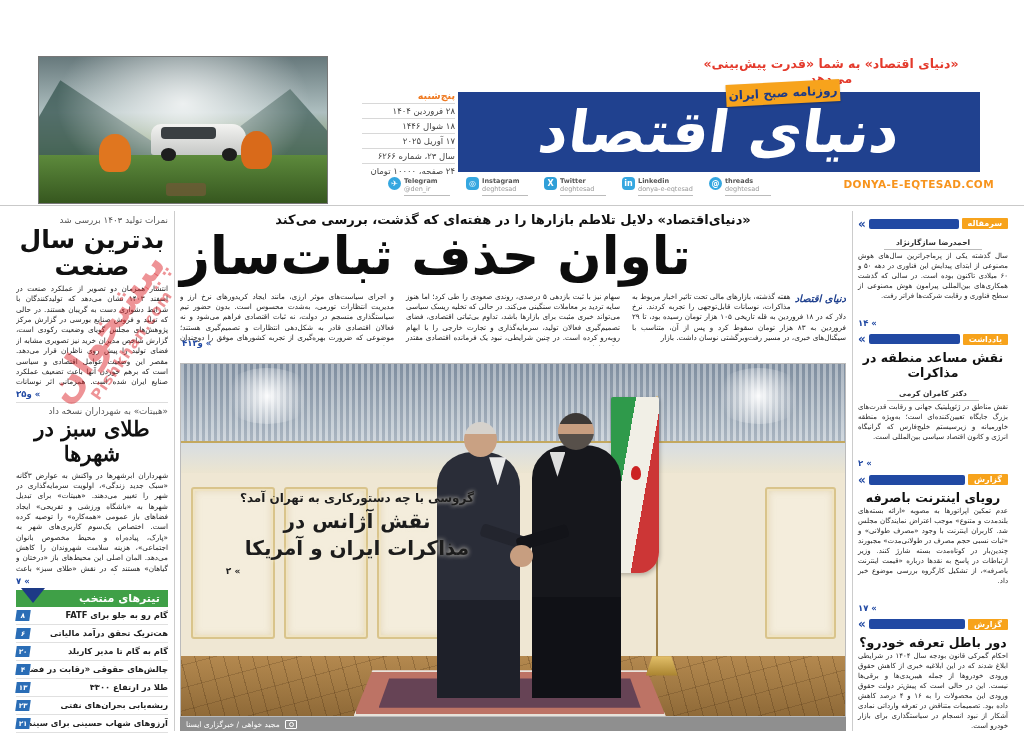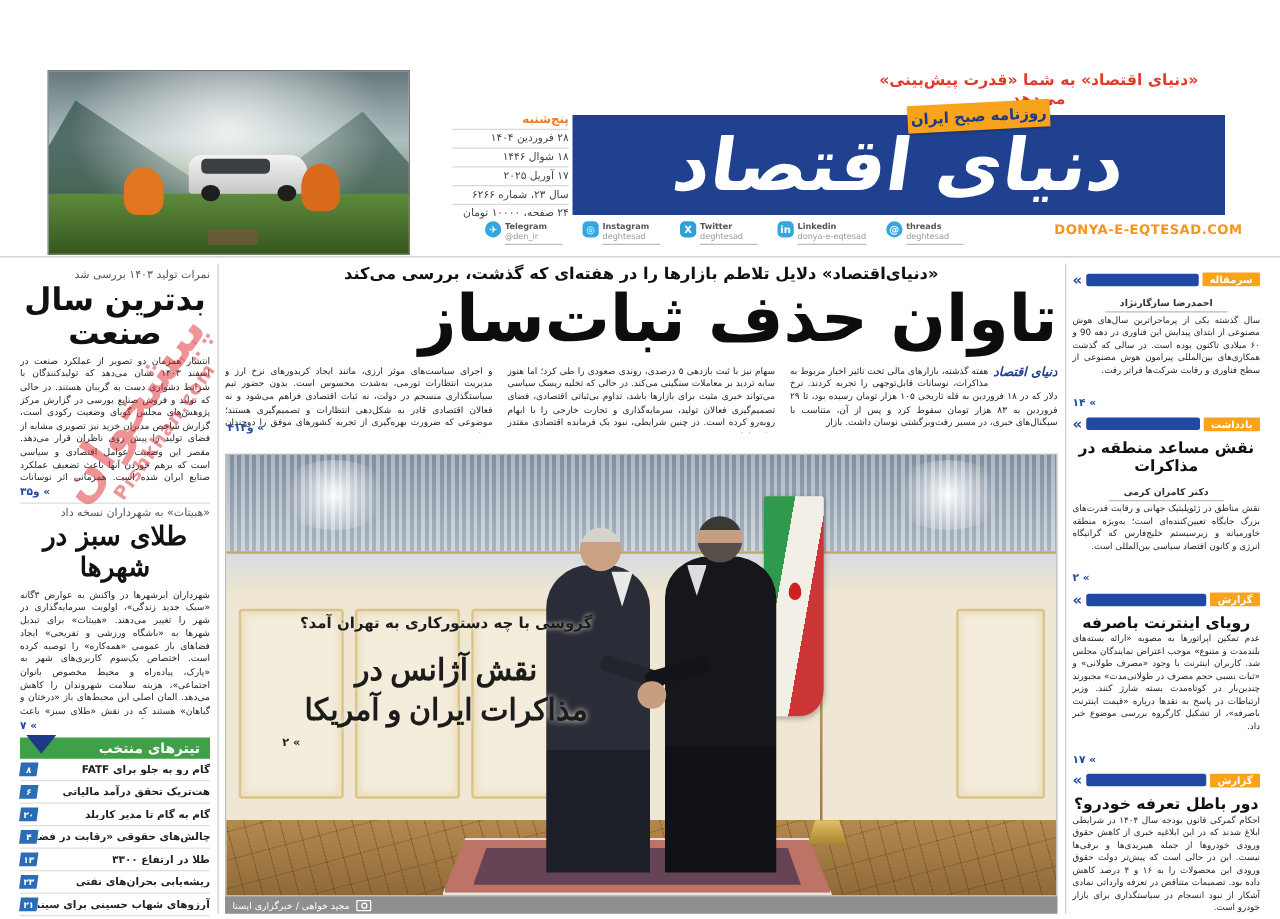--- a/index.html
+++ b/index.html
@@ -62,21 +62,21 @@
            border-right:12px solid transparent;border-top:15px solid #1d3a86;}
   .hl-row{display:flex;align-items:center;justify-content:space-between;height:17px;
           border-bottom:1px solid #e0e0e0;font-size:8.4px;font-weight:bold;color:#222;}
   .hl-text{white-space:nowrap;overflow:hidden;}
   .hl-num{background:#2a6db6;color:#fff;font-size:7px;min-width:14px;height:11px;display:flex;
           align-items:center;justify-content:center;transform:skewX(-8deg);font-weight:bold;flex:0 0 auto;}
 
   
   .main{position:absolute;left:180px;top:212px;width:666px;}
   .m-kicker{font-size:13px;font-weight:bold;text-align:center;color:#111;direction:rtl;}
-  .m-headline{font-size:52px;font-weight:bold;text-align:right;color:#0d0d0d;line-height:1.05;margin-top:2px;direction:rtl;}
+  .m-headline{font-size:52px;font-weight:bold;text-align:left;color:#0d0d0d;line-height:1.05;margin-top:2px;direction:rtl;}
   .m-body{display:flex;direction:rtl;gap:12px;margin-top:8px;height:54px;overflow:hidden;}
   .m-col{flex:1;font-size:7.2px;line-height:1.45;text-align:justify;color:#222;}
   .inline-logo{float:right;color:#20418f;font-weight:bold;font-style:italic;font-size:10px;margin-left:4px;}
   .m-ref{position:absolute;left:2px;top:126px;direction:ltr;color:#2149a3;font-weight:bold;font-size:8.5px;text-align:center;}
 
   
   .photo{position:absolute;left:180px;top:363px;width:666px;height:354px;overflow:hidden;background:#efe7d3;border:1px solid #bbb;box-sizing:border-box;}
   .ph-top{position:absolute;left:0;top:0;width:100%;height:22%;background:linear-gradient(180deg,#8e9cab,#bfc9d2);}
   .ph-top:after{content:"";position:absolute;inset:0;
      background:repeating-linear-gradient(90deg,rgba(255,255,255,.28) 0 3px,rgba(40,60,90,.14) 3px 6px);}
@@ -112,21 +112,21 @@
   .man2{position:absolute;left:52.8%;top:23%;width:13.5%;height:72%;
         background:linear-gradient(180deg,#16171c 60%,#101116 60%);border-radius:40% 40% 4% 4%/13% 13% 0 0;}
   .head2{position:absolute;left:56.8%;top:14%;width:5.4%;height:10.5%;border-radius:50%;
         background:linear-gradient(180deg,#3c3835 30%,#c79e80 30% 58%,#57504a 58%);}
   .shirt2{position:absolute;left:55.5%;top:25%;width:2.4%;height:7%;background:#ddd;clip-path:polygon(0 0,100% 0,50% 100%);}
   .arm1{position:absolute;left:45%;top:47.5%;width:8%;height:3.6%;background:#23252e;transform:rotate(18deg);border-radius:4px;}
   .arm2{position:absolute;left:50.5%;top:47.5%;width:8%;height:3.6%;background:#131419;transform:rotate(-16deg);border-radius:4px;}
   .shake{position:absolute;left:49.6%;top:51.5%;width:3.4%;height:6.2%;background:#c79e80;border-radius:50%;}
   .ph-overlay{position:absolute;left:3%;top:36%;width:47%;text-align:center;direction:rtl;color:#1c1c1c;}
   .ov-kicker{font-size:12px;font-weight:bold;text-shadow:0 0 4px rgba(244,238,220,.95);}
-  .ov-title{font-size:24px;font-weight:bold;line-height:1.35;margin-top:16px;text-shadow:0 0 5px rgba(244,238,220,.95);font-family:Liberation Serif, serif;}
+  .ov-title{font-size:20px;font-weight:bold;line-height:1.35;margin-top:3px;text-shadow:0 0 5px rgba(244,238,220,.95);}
   .ov-ref{direction:ltr;text-align:left;font-size:9px;font-weight:bold;color:#222;margin-top:4px;padding-left:8%;}
   .caption{position:absolute;left:180px;top:717px;width:666px;height:14px;background:#8f8f8f;
            display:flex;align-items:center;gap:5px;padding:0 6px;color:#fff;font-size:7.5px;direction:ltr;box-sizing:border-box;}
   .cam{width:10px;height:7px;border:1px solid #fff;border-radius:1px;position:relative;flex:0 0 10px;}
   .cam:after{content:"";position:absolute;left:3px;top:1px;width:3px;height:3px;border:1px solid #fff;border-radius:50%;}
 
   
   .sidebar{position:absolute;left:858px;top:212px;width:150px;direction:rtl;}
   .sb-head{display:flex;direction:ltr;align-items:center;gap:3px;height:13px;margin-top:5px;}
   .sb-chev{color:#2149a3;font-weight:bold;font-size:12px;line-height:1;}
@@ -319,21 +319,21 @@
 
   <div class="sidebar">
 
     <section>
       <div class="sb-head">
         <span class="sb-chev">«</span>
         <span class="sb-bar"></span>
         <span class="sb-tag">سرمقاله</span>
       </div>
       <div class="sb-byline-wrap"><span class="sb-byline">احمدرضا سازگارنژاد</span></div>
-      <div class="sb-body">سال گذشته یکی از پرماجراترین سال‌های هوش مصنوعی از ابتدای پیدایش این فناوری در دهه 90 و ۶۰ میلادی تاکنون بوده است. در سالی که گذشت همکاری‌های بین‌المللی پیرامون هوش مصنوعی از سطح فناوری و رقابت شرکت‌ها فراتر رفت.</div>
+      <div class="sb-body">سال گذشته یکی از پرماجراترین سال‌های هوش مصنوعی از ابتدای پیدایش این فناوری در دهه ۵۰ و ۶۰ میلادی تاکنون بوده است. در سالی که گذشت همکاری‌های بین‌المللی پیرامون هوش مصنوعی از سطح فناوری و رقابت شرکت‌ها فراتر رفت.</div>
       <div class="sb-ref">۱۴ «</div>
     </section>
 
     <section>
       <div class="sb-head">
         <span class="sb-chev">«</span>
         <span class="sb-bar"></span>
         <span class="sb-tag">یادداشت</span>
       </div>
       <div class="sb-title">نقش مساعد منطقه در مذاکرات</div>

